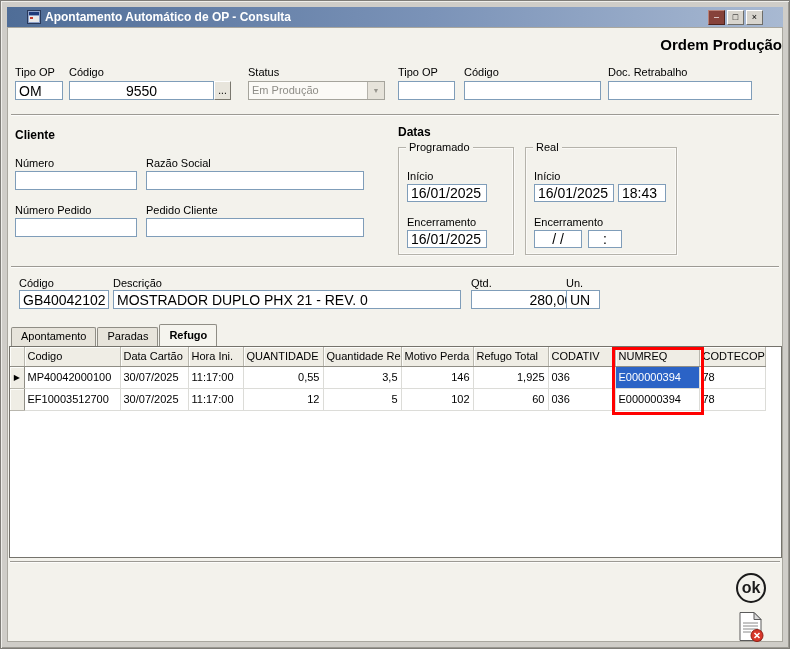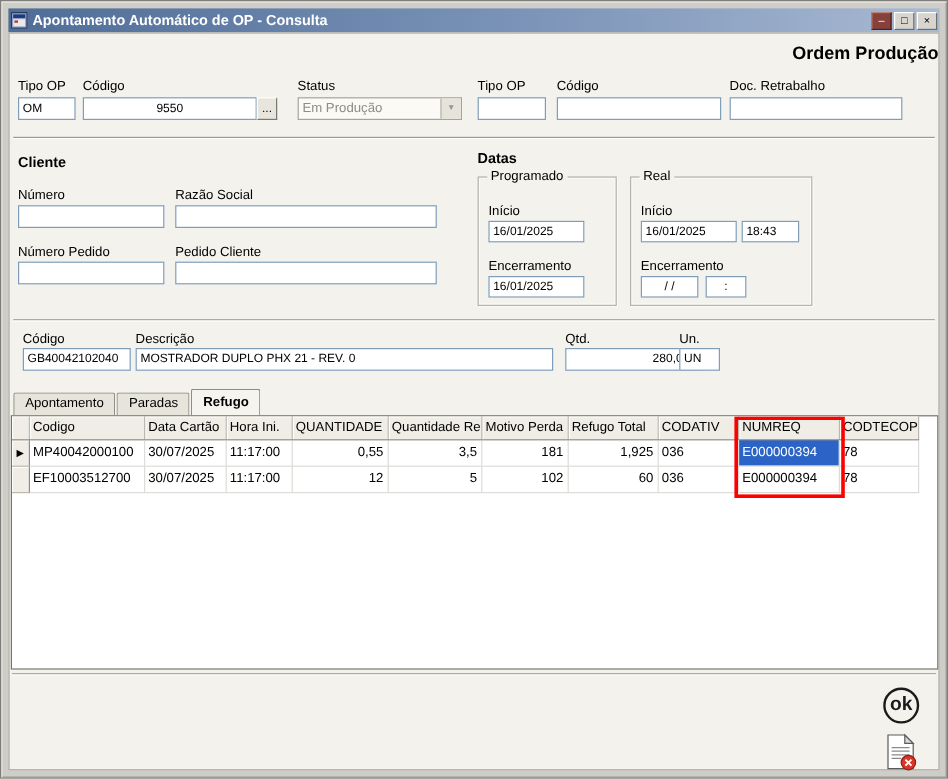--- a/index.html
+++ b/index.html
@@ -2,39 +2,39 @@
 <html><head>
 <meta charset="utf-8">
 <style>
   html,body { margin:0; padding:0; background:#ffffff; }
   body { font-family:"Liberation Sans","DejaVu Sans",sans-serif; }
 
   .window { position:relative; width:790px; height:649px; box-sizing:border-box;
             background:#cfcdc8; border:1px solid #7f7d78; padding:6px;
             box-shadow: inset 1px 1px 0 #efeeea, inset -1px -1px 0 #9a9892; }
 
-  .titlebar { height:20px; display:flex; align-items:center; gap:4px; padding:0 2px;
+  .titlebar { height:20px; display:flex; align-items:center; gap:4px; padding:0 20px;
               background:linear-gradient(90deg,#4f6d97,#7b93b8 55%,#a8b9d2); }
   .title-text { flex:1; color:#ffffff; font-size:12px; font-weight:bold;
                 white-space:nowrap; overflow:hidden; }
   .winbtns { display:flex; gap:2px; }
   .winbtn { width:17px; height:15px; padding:0; font-size:9px; line-height:12px;
             text-align:center; color:#000; background:#d8d5ce; border:1px solid;
             border-color:#ffffff #6e6d68 #6e6d68 #ffffff; font-family:inherit; cursor:default; }
   .winbtn.dark { background:#86423a; color:#fff; border-color:#b98379 #4c211c #4c211c #b98379; }
 
   .client { position:relative; width:776px; height:615px; background:#f3f2ec;
             border:1px solid #a9a79f; box-sizing:border-box; font-size:11px; color:#000; }
 
   .big-title { position:absolute; left:0; right:0; top:8px; text-align:right;
                font-size:15px; font-weight:bold; }
   .sec-title { position:absolute; font-size:12px; font-weight:bold; }
   .lbl { position:absolute; white-space:nowrap; }
   .field { position:absolute; box-sizing:border-box; height:19px; background:#fff;
-           border:1px solid #7f9db9; font:inherit; font-size:10px; padding:1px 3px; color:#000; }
+           border:1px solid #7f9db9; font:inherit; font-size:14px; padding:1px 3px; color:#000; }
   .ta-c { text-align:center; } .ta-r { text-align:right; }
   .sep { position:absolute; left:3px; right:3px; height:0;
          border-top:1px solid #9c9a94; border-bottom:1px solid #fdfdfb; }
 
   .gbox { position:absolute; box-sizing:border-box; border:1px solid #b5b3ab;
           box-shadow: inset 0 0 0 1px #fbfaf7, 1px 1px 0 #fbfaf7; }
   .gbox .legend { position:absolute; top:-7px; left:7px; background:#f3f2ec; padding:0 3px; }
   .gbox .lbl { position:absolute; }
   .gbox .field { position:absolute; height:18px; }
 
@@ -199,21 +199,21 @@
           <th>NUMREQ</th>
           <th>CODTECOPER</th>
         </tr>
         <tr>
           <td class="ind">▶</td>
           <td>MP40042000100</td>
           <td>30/07/2025</td>
           <td>11:17:00</td>
           <td class="num">0,55</td>
           <td class="num">3,5</td>
-          <td class="num">181</td>
+          <td class="num">146</td>
           <td class="num">1,925</td>
           <td>036</td>
           <td class="sel">E000000394</td>
           <td>78</td>
         </tr>
         <tr>
           <td class="ind"></td>
           <td>EF10003512700</td>
           <td>30/07/2025</td>
           <td>11:17:00</td>

